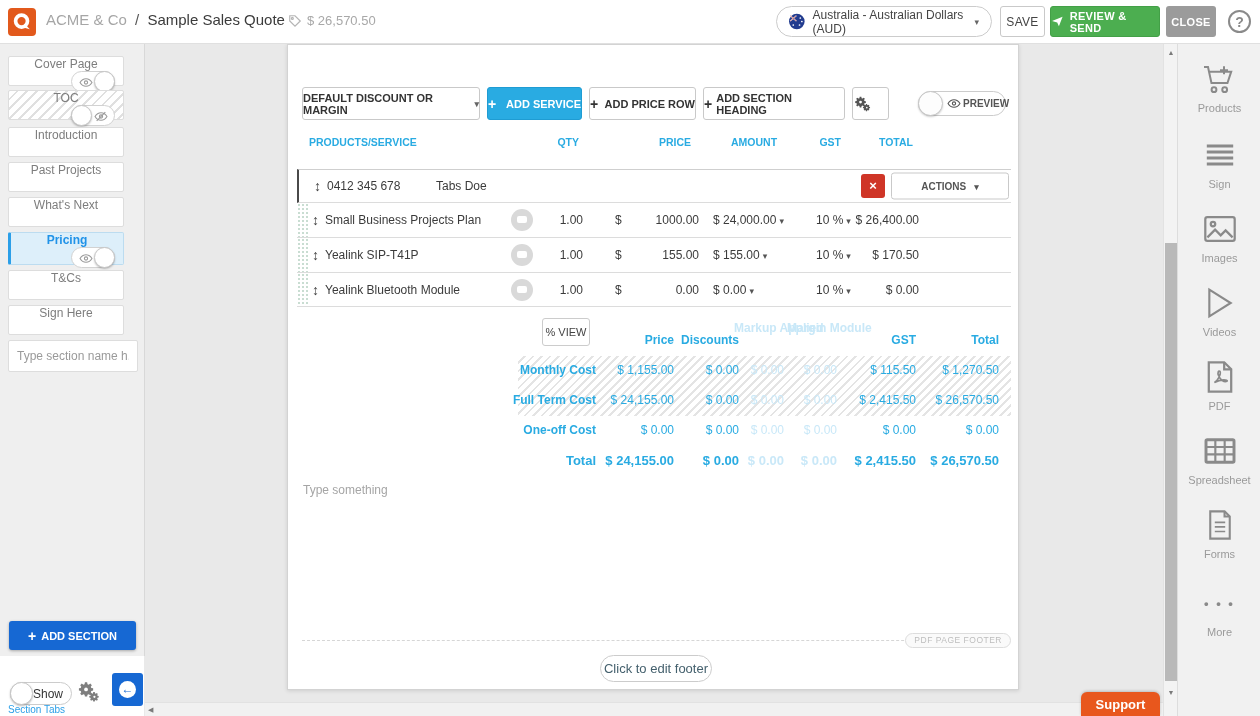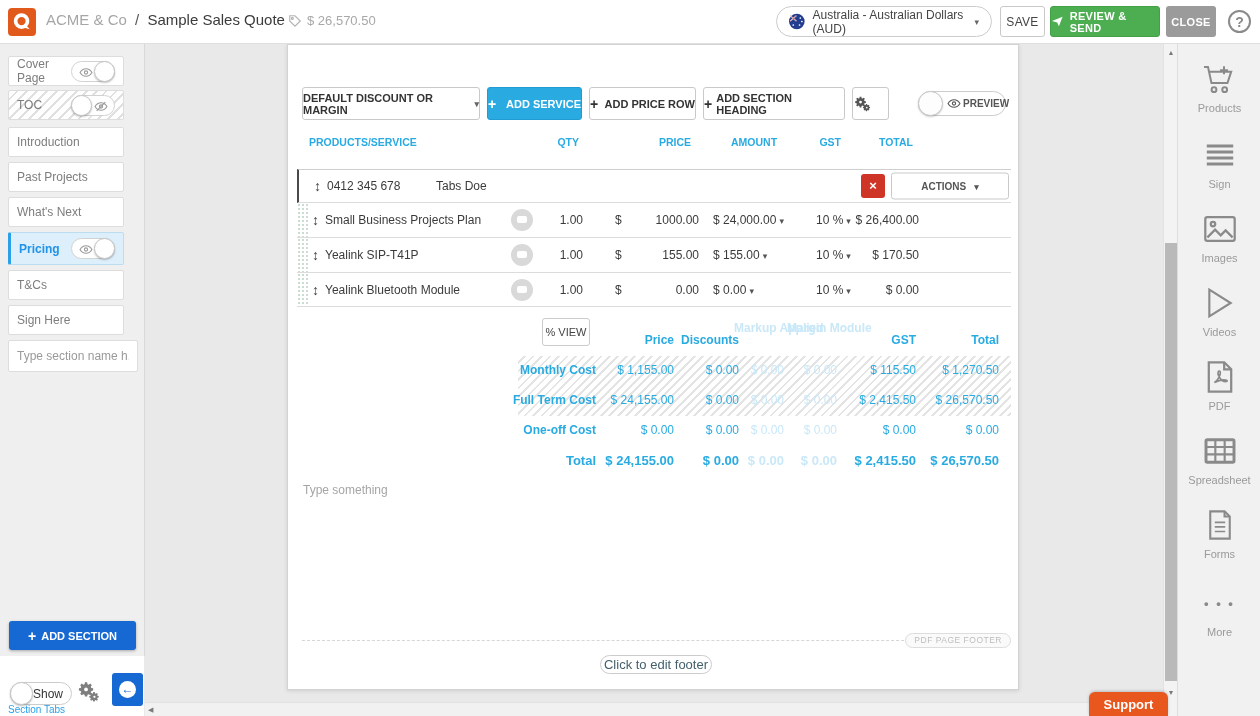--- a/index.html
+++ b/index.html
@@ -30,21 +30,21 @@
   .btn-close { left:1166px; width:50px; background:#9b9b9b; color:#fff; }
   .help { position:absolute; left:1228px; top:10px; width:23px; height:23px; border:2px solid #8a8a8a;
           border-radius:50%; color:#8a8a8a; font-weight:bold; font-size:14px; text-align:center;
           line-height:20px; cursor:pointer; }
 
   
   .lsidebar { position:absolute; left:0; top:44px; width:145px; height:612px; background:#efefef;
               border-right:1px solid #d8d8d8; z-index:20; }
   .sitem { position:absolute; left:8px; width:116px; height:30px; background:#fff;
            border:1px solid #ddd; border-radius:2px; display:flex; align-items:center;
-           padding:0 8px; font-size:12px; color:#7d7d7d; cursor:pointer; }
+           padding:0 8px; font-size:12px; color:#7d7d7d; cursor:pointer;flex-direction:column; }
   .sitem .tog { margin-left:auto; }
   .sitem.hatched { background:repeating-linear-gradient(135deg,#fff 0 5px,#e0e0e0 5px 7px); }
   .sitem.selected { background:#ddeffa; border-color:#bcdcf0; border-left:3px solid #2b9fe8;
                     color:#2193e8; font-weight:bold; }
   .sinput { position:absolute; left:8px; width:130px; height:32px; background:#fff;
             border:1px solid #ddd; border-radius:2px; padding:0 8px; font-size:12px;
             color:#555; font-family:"Liberation Sans",sans-serif; }
   .sinput::placeholder { color:#9a9a9a; }
   .tog { width:44px; height:21px; background:#fff; border:1px solid #d2d2d2; border-radius:11px;
          position:relative; flex:0 0 auto; }
@@ -123,21 +123,21 @@
   .hatchblock { position:absolute; left:230px; right:7px; top:311px; height:60px;
                 background:repeating-linear-gradient(135deg, rgba(255,255,255,0) 0 4px, #e4e4e4 4px 6px); }
 
   .typesmth { position:absolute; left:15px; top:438px; font-size:12px; color:#a5a5a5; cursor:text; }
 
   
   .footline { position:absolute; left:14px; right:14px; top:595px; border-top:1px dashed #d6d6d6; }
   .footpill { position:absolute; right:7px; top:588px; height:15px; padding:0 8px; background:#fafafa;
               border:1px solid #ddd; border-radius:8px; font-size:8.5px; color:#bdbdbd;
               letter-spacing:.5px; line-height:13px; }
-  .editfoot { position:absolute; left:312px; top:610px; width:112px; height:19px; border:1px solid #ccc;
+  .editfoot { position:absolute; left:312px; top:610px; width:112px; height:27px; border:1px solid #ccc;
               border-radius:14px; background:#fff; font-size:13px; color:#44606d; display:flex;
               align-items:center; justify-content:center; cursor:pointer; }
 
   
   .vscroll { position:absolute; left:1163px; top:44px; width:14px; height:672px; background:#f3f3f3;
              border-left:1px solid #e2e2e2; z-index:25; }
   .vscroll .thumb { position:absolute; left:1px; width:12px; top:199px; height:438px; background:#b9b9b9; }
   .varrow { position:absolute; left:0; width:14px; height:14px; color:#7a7a7a; font-size:7px;
             text-align:center; line-height:14px; cursor:pointer; }
   .hscroll { position:absolute; left:145px; top:702px; width:1018px; height:14px; background:#f1f1f1;
@@ -147,21 +147,21 @@
   
   .rsidebar { position:absolute; left:1177px; top:44px; width:83px; height:672px; background:#f1f1f1;
               border-left:1px solid #ddd; z-index:20; }
   .ritem { position:absolute; left:0; width:83px; text-align:center; cursor:pointer; }
   .ritem .ric { height:38px; display:flex; align-items:center; justify-content:center; }
   .ritem .rlb { font-size:11px; color:#9a9a9a; margin-top:4px; }
   .dots { color:#8a8a8a; font-size:13px; font-weight:bold; letter-spacing:2px; }
 
   .support { position:absolute; left:1081px; top:692px; width:79px; height:24px; background:#e8571d;
              border-radius:6px 6px 0 0; color:#fff; font-weight:bold; font-size:13px; display:flex;
-             align-items:center; justify-content:center; cursor:pointer; box-shadow:0 -1px 3px rgba(0,0,0,.2); z-index:26;margin-left:8px; }
+             align-items:center; justify-content:center; cursor:pointer; box-shadow:0 -1px 3px rgba(0,0,0,.2); z-index:26; }
 </style>
 </head>
 <body>
 
 <div id="app">
 
   <div class="topbar">
     <div class="logo">
       <svg width="22" height="22" viewBox="0 0 24 24">
         <circle cx="11.5" cy="11" r="6.5" fill="none" stroke="#fff" stroke-width="4"></circle>

